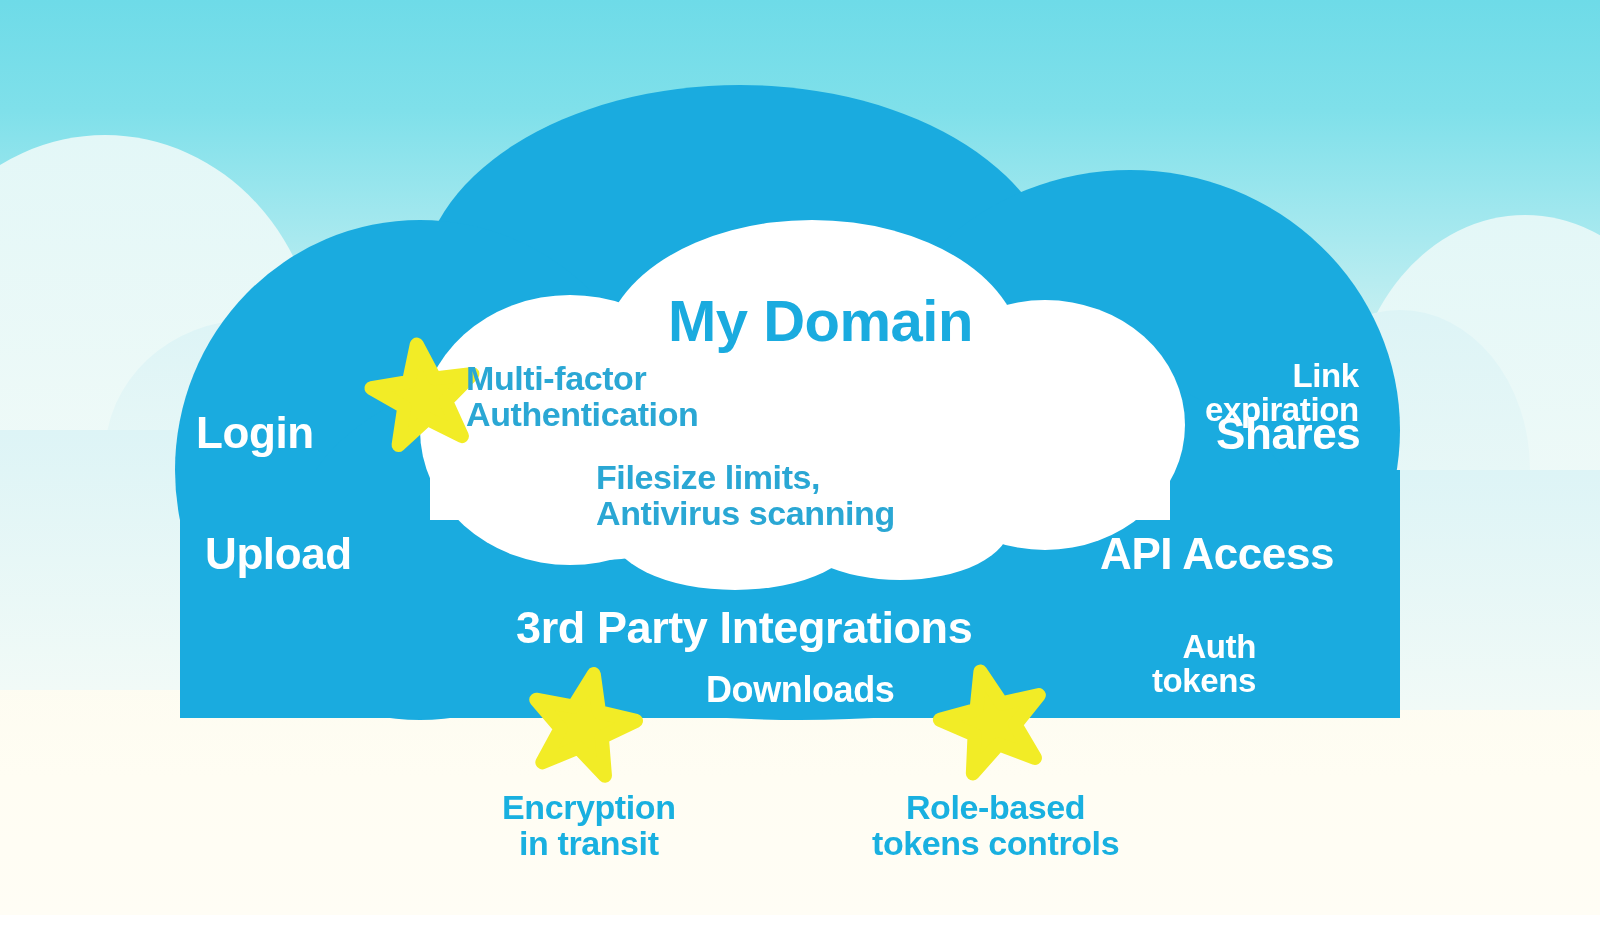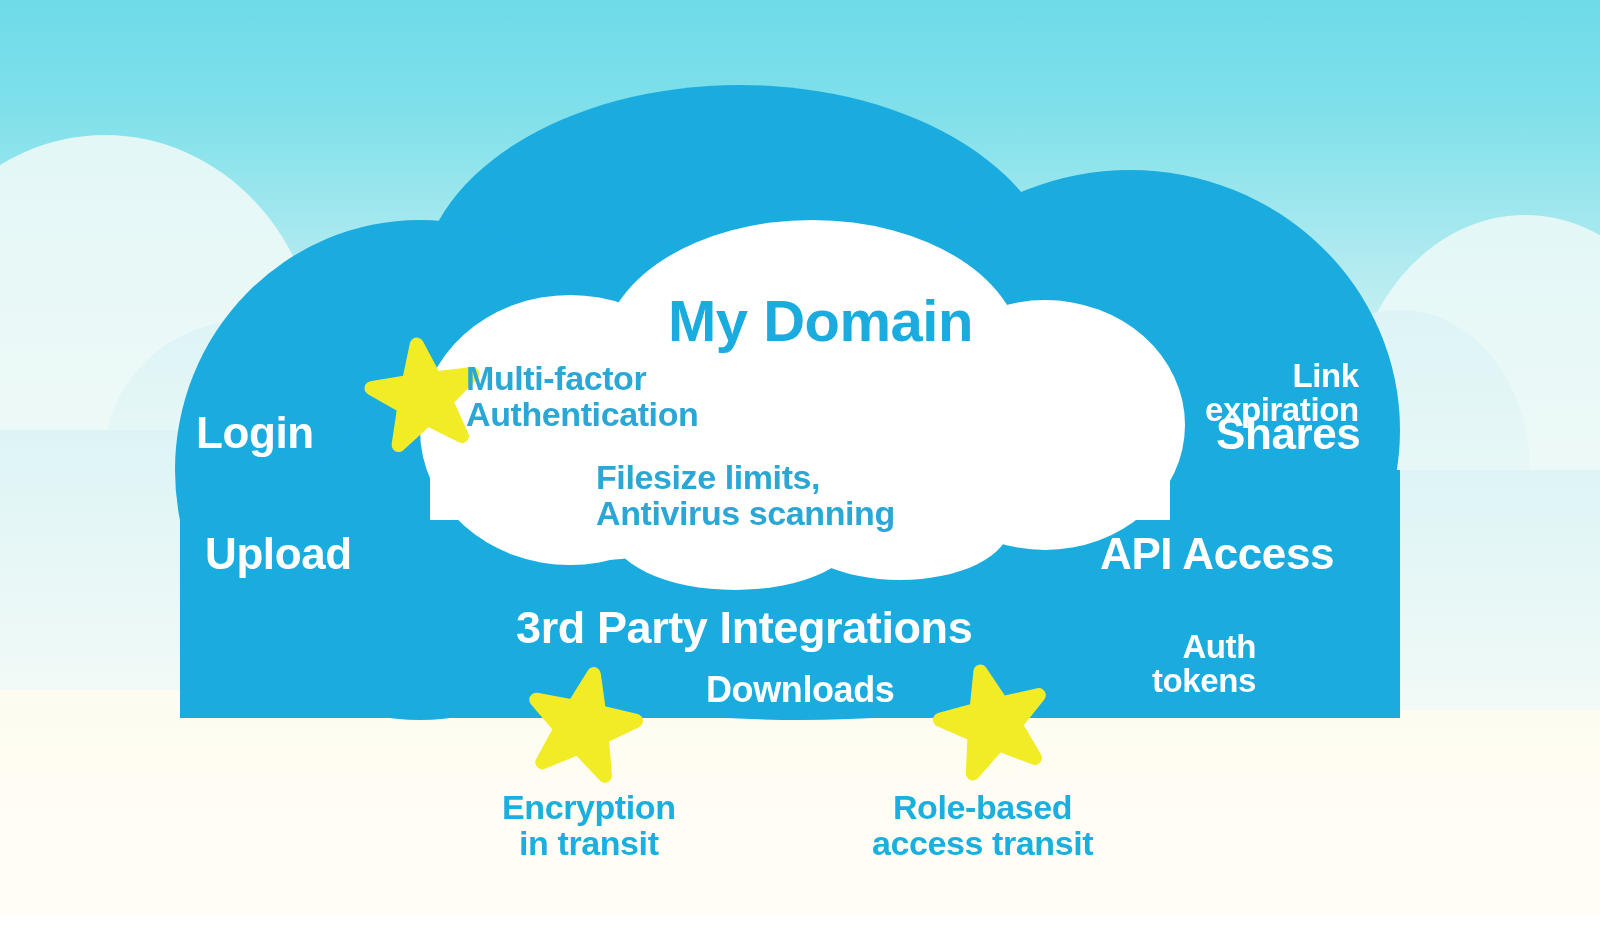--- a/index.html
+++ b/index.html
@@ -175,15 +175,15 @@
 
   <div class="lbl white-small" id="lbl-authtokens">Auth
 tokens</div>
 
   <div class="lbl white-mid" id="lbl-downloads">Downloads</div>
 
   <div class="lbl blue-caption" id="lbl-encryption">Encryption
 in transit</div>
 
   <div class="lbl blue-caption" id="lbl-rbac">Role-based
-access transit</div>
+tokens controls</div>
 
 </div>
 
 </body></html>

